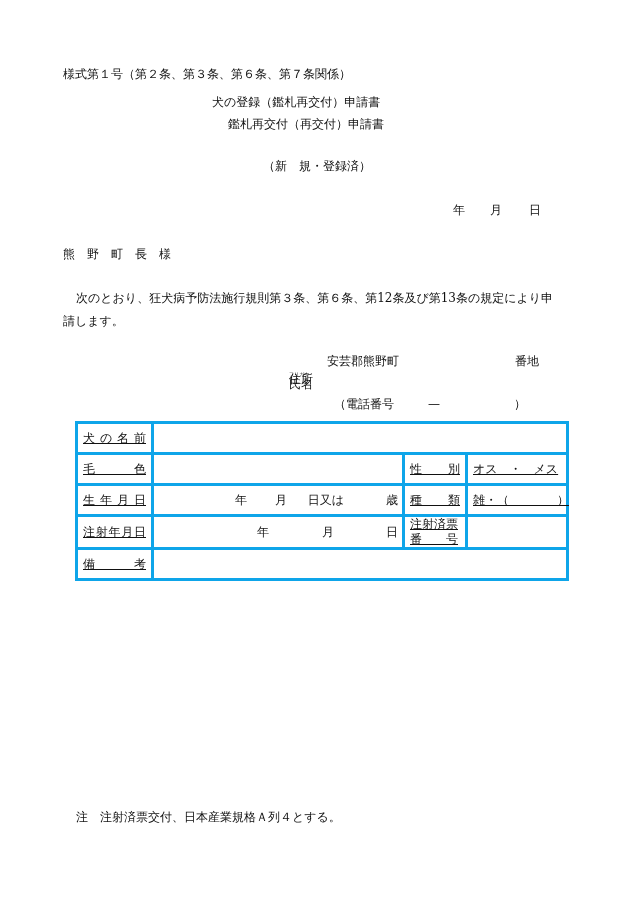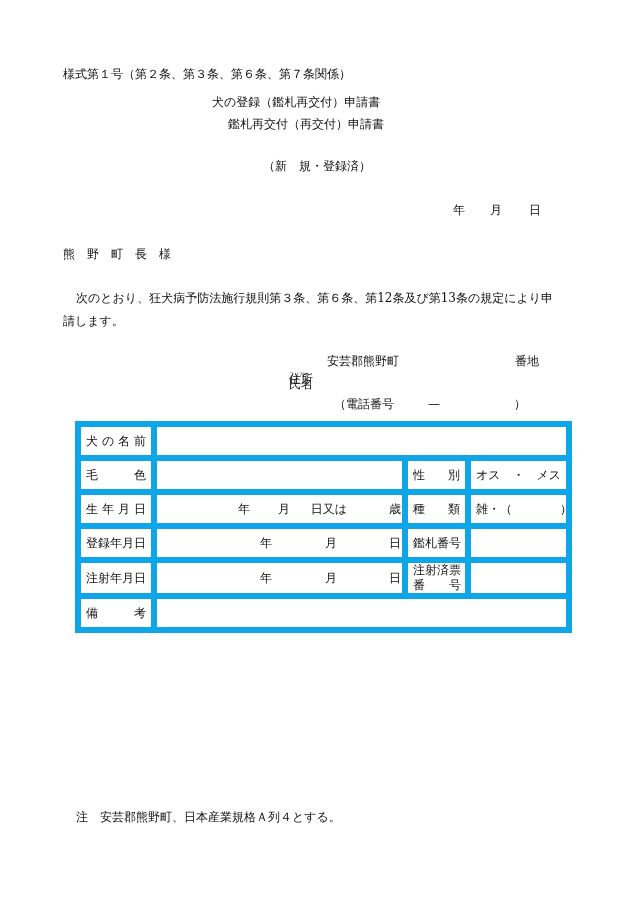--- a/index.html
+++ b/index.html
@@ -1,20 +1,20 @@
 <!DOCTYPE html>
 <html><head>
 <meta charset="utf-8">
 <style>
   html, body { margin:0; padding:0; background:#ffffff; }
   body { width:630px; height:903px; position:relative; overflow:hidden;
          font-family:"DejaVu Serif","Liberation Serif",serif; color:#111; font-size:12px; }
   .abs { position:absolute; white-space:nowrap; line-height:1; }
   table.form { position:absolute; left:75px; top:421px; width:491px; border-collapse:collapse; table-layout:fixed; }
-  table.form td { border:6px solid #0ea5e9; padding:0 5px; font-size:12px; height:28px; vertical-align:middle; white-space:nowrap; }
+  table.form td { border:3px solid #0ea5e9; padding:0 5px; font-size:12px; height:28px; vertical-align:middle; white-space:nowrap;text-decoration:underline; }
   table.form td.lbl { text-align:justify; text-align-last:justify; }
   .row-tall td { height:46px; }
   .row-notes td { height:69px; }
   .furigana { font-size:5px; position:absolute; }
 </style>
 </head>
 <body>
 
 <div class="abs" style="left:63px;top:68px;">様式第１号（第２条、第３条、第６条、第７条関係）</div>
 <div class="abs" style="left:212px;top:96px;">犬の登録（鑑札再交付）申請書</div>
@@ -58,39 +58,31 @@
     <td>オス　・　メス</td>
   </tr>
   <tr>
     <td class="lbl">生年月日</td>
     <td>
       <span style="display:inline-block;width:88px;text-align:right;">年</span><span style="display:inline-block;width:40px;text-align:right;">月</span><span style="display:inline-block;width:57px;text-align:right;">日又は</span><span style="display:inline-block;width:54px;text-align:right;">歳</span>
     </td>
     <td class="lbl">種類</td>
     <td>雑・（　　　　）</td>
   </tr>
-  <tr>
-    <td class="lbl">登録年月日</td>
-    <td>
-      <span style="display:inline-block;width:110px;text-align:right;">年</span><span style="display:inline-block;width:65px;text-align:right;">月</span><span style="display:inline-block;width:64px;text-align:right;">日</span>
-    </td>
-    <td class="lbl">鑑札番号</td>
-    <td></td>
-  </tr>
   <tr class="row-tall">
     <td class="lbl">注射年月日</td>
     <td>
       <span style="display:inline-block;width:110px;text-align:right;">年</span><span style="display:inline-block;width:65px;text-align:right;">月</span><span style="display:inline-block;width:64px;text-align:right;">日</span>
     </td>
     <td style="line-height:1.25;">
       <div>注射済票</div>
       <div>番　　号</div>
     </td>
     <td></td>
   </tr>
   <tr class="row-notes">
     <td class="lbl">備考</td>
     <td colspan="3"></td>
   </tr>
 </tbody>
   </table>
 
-<div class="abs" style="left:76px;top:811px;">注　安芸郡熊野町、日本産業規格Ａ列４とする。</div>
+<div class="abs" style="left:76px;top:811px;">注　注射済票交付、日本産業規格Ａ列４とする。</div>
 
 </body></html>

